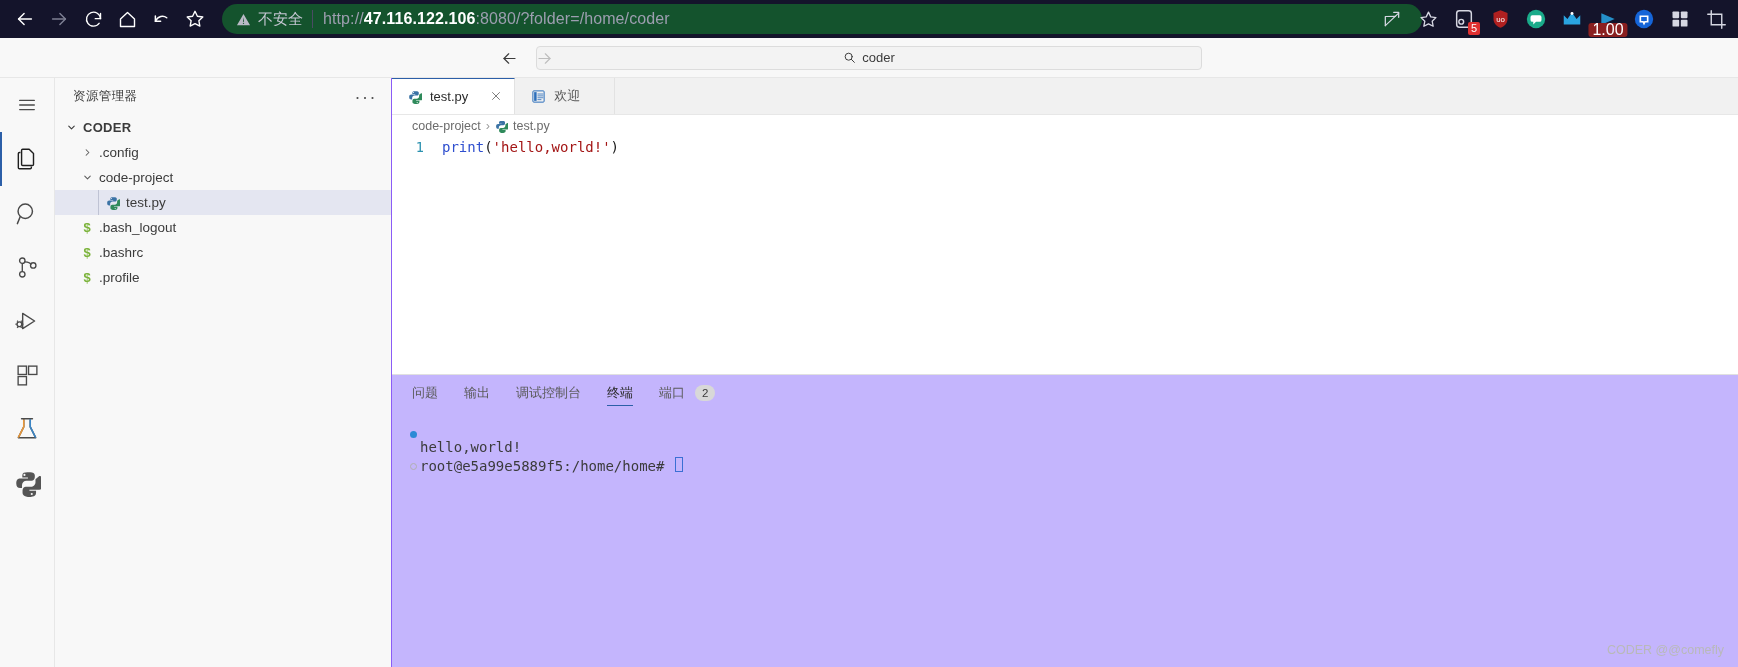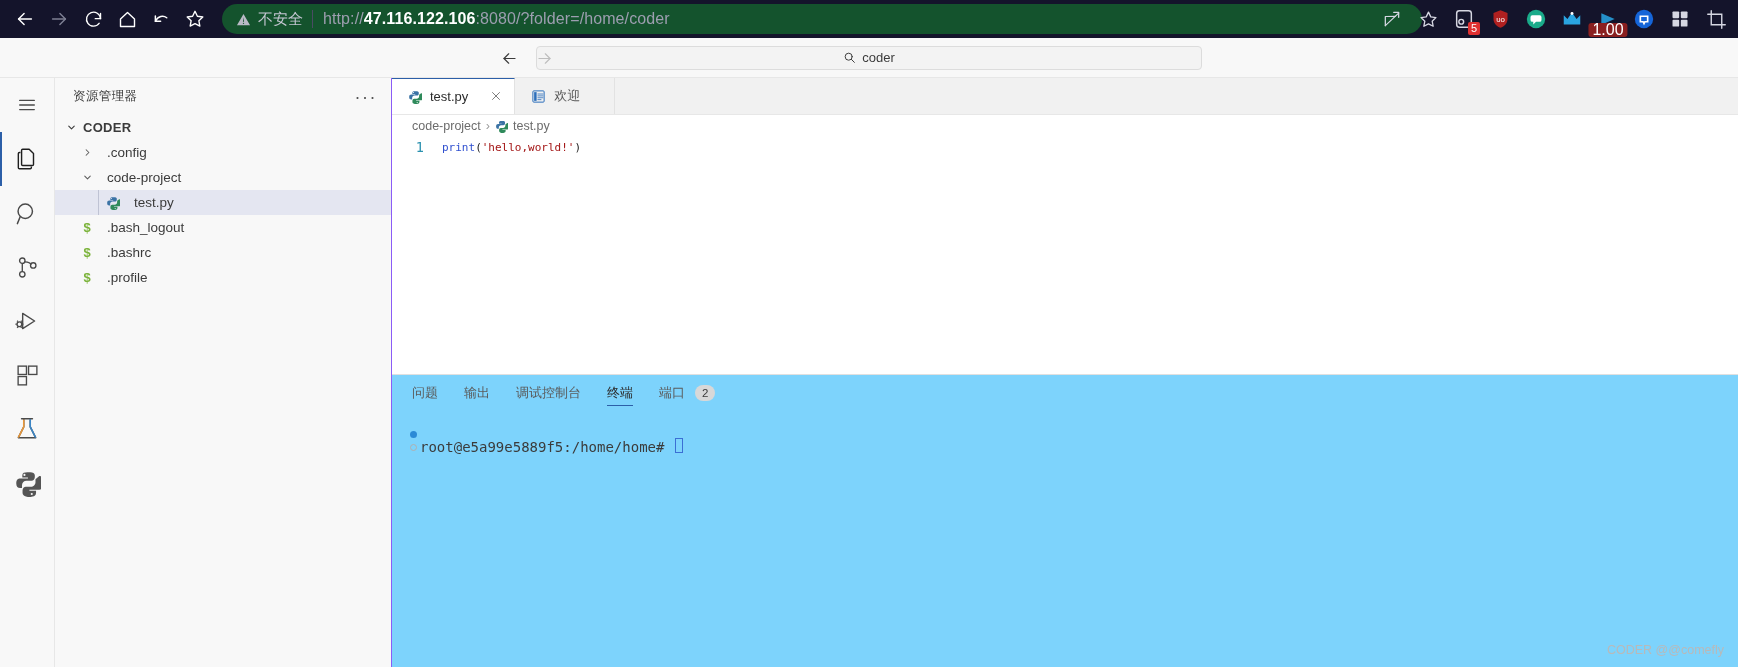--- a/index.html
+++ b/index.html
@@ -145,21 +145,21 @@
   .tree-row.selected { background: #e4e6f1; }
   .tree-row.selected::before {
     content:""; position:absolute; left: 43px; top:0; width:1px; height:25px;
     background:#bfc3d4;
   }
   .twisty { width: 16px; display: inline-flex; justify-content:center; color:#5a5a5a; }
   .indent-1 { padding-left: 24px; }
   .indent-2 { padding-left: 48px; }
   .file-ico { width: 19px; display: inline-flex; justify-content:center; align-items:center; }
   .dollar { color: #7bb33a; font-weight: bold; font-size: 13px; }
-  .tree-label { margin-left: 12px; }
+  .tree-label { margin-left: 4px; }
 
   
   .editorarea { flex: 1 1 auto; display: flex; flex-direction: column; background:#fff; min-width:0;}
   .tabsrow {
     height: 37px; background: #f1f1f1;
     border-bottom: 1px solid #e7e7e7;
     display: flex; align-items: stretch;
   }
   .tab {
     display: flex; align-items: center; gap: 8px;
@@ -185,31 +185,31 @@
   .codearea { flex: 1 1 auto; background: #ffffff; position: relative; overflow:hidden;}
   .codeline { display: flex; align-items: flex-start; height: 21px; }
   .lineno {
     width: 50px; text-align: right; padding-right: 18px;
     color: #2b91af; font-size: 13.5px;
     font-family: "DejaVu Sans Mono", monospace;
     line-height: 21px;
   }
   .codetext {
     font-family: "DejaVu Sans Mono", monospace;
-    font-size: 11px; line-height: 21px; white-space: pre;
+    font-size: 14px; line-height: 21px; white-space: pre;
   }
   .tok-fn { color: #2f4fcf; }
   .tok-paren { color: #1a1a1a; }
   .tok-str { color: #a31515; }
 
   
   .panel {
     height: 293px; flex: 0 0 293px;
     border-top: 1px solid #e0e0e0;
-    background: #7dd3fc; display: flex; flex-direction: column;
+    background: #c4b5fd; display: flex; flex-direction: column;
   }
   .paneltabs {
     height: 36px; display: flex; align-items: center;
     padding-left: 20px; gap: 26px;
   }
   .ptab {
     font-size: 13px; color: #5a5a5a; height: 36px;
     display: flex; align-items: center; position: relative;
   }
   .ptab.active { color: #2b2b2b; }
@@ -580,20 +580,24 @@
         <div class="pbadge">2</div>
       </div>
 
       <div class="terminal">
         <div class="term-line">
           <span class="term-dot">
               <span class="dot-filled"></span>
             </span>
         </div>
         <div class="term-line">
+          <span class="term-dot"></span>
+          <span class="term-txt">hello,world!</span>
+        </div>
+        <div class="term-line">
           <span class="term-dot">
               <span class="dot-hollow"></span>
             </span>
           <span class="term-txt">root@e5a99e5889f5:/home/home# </span>
             <span class="cursor-box"></span>
         </div>
       </div>
     </div>
   </div>
 </div>

